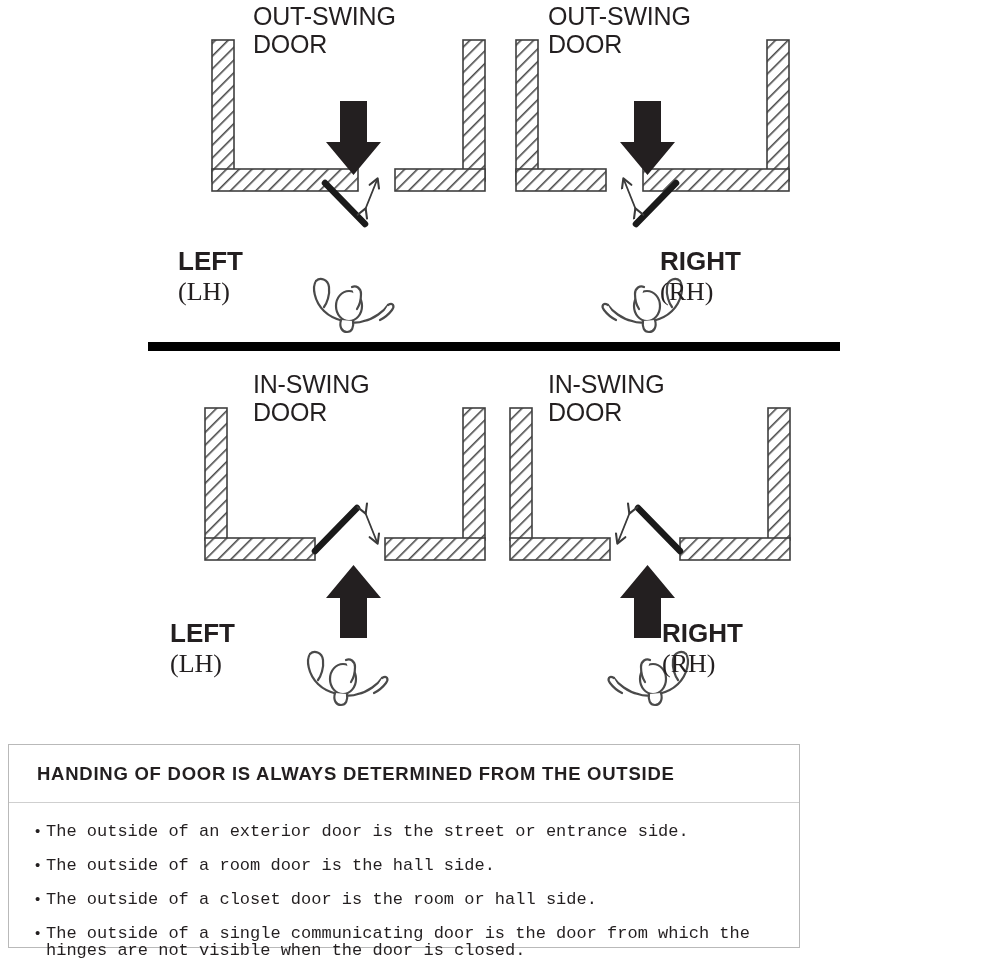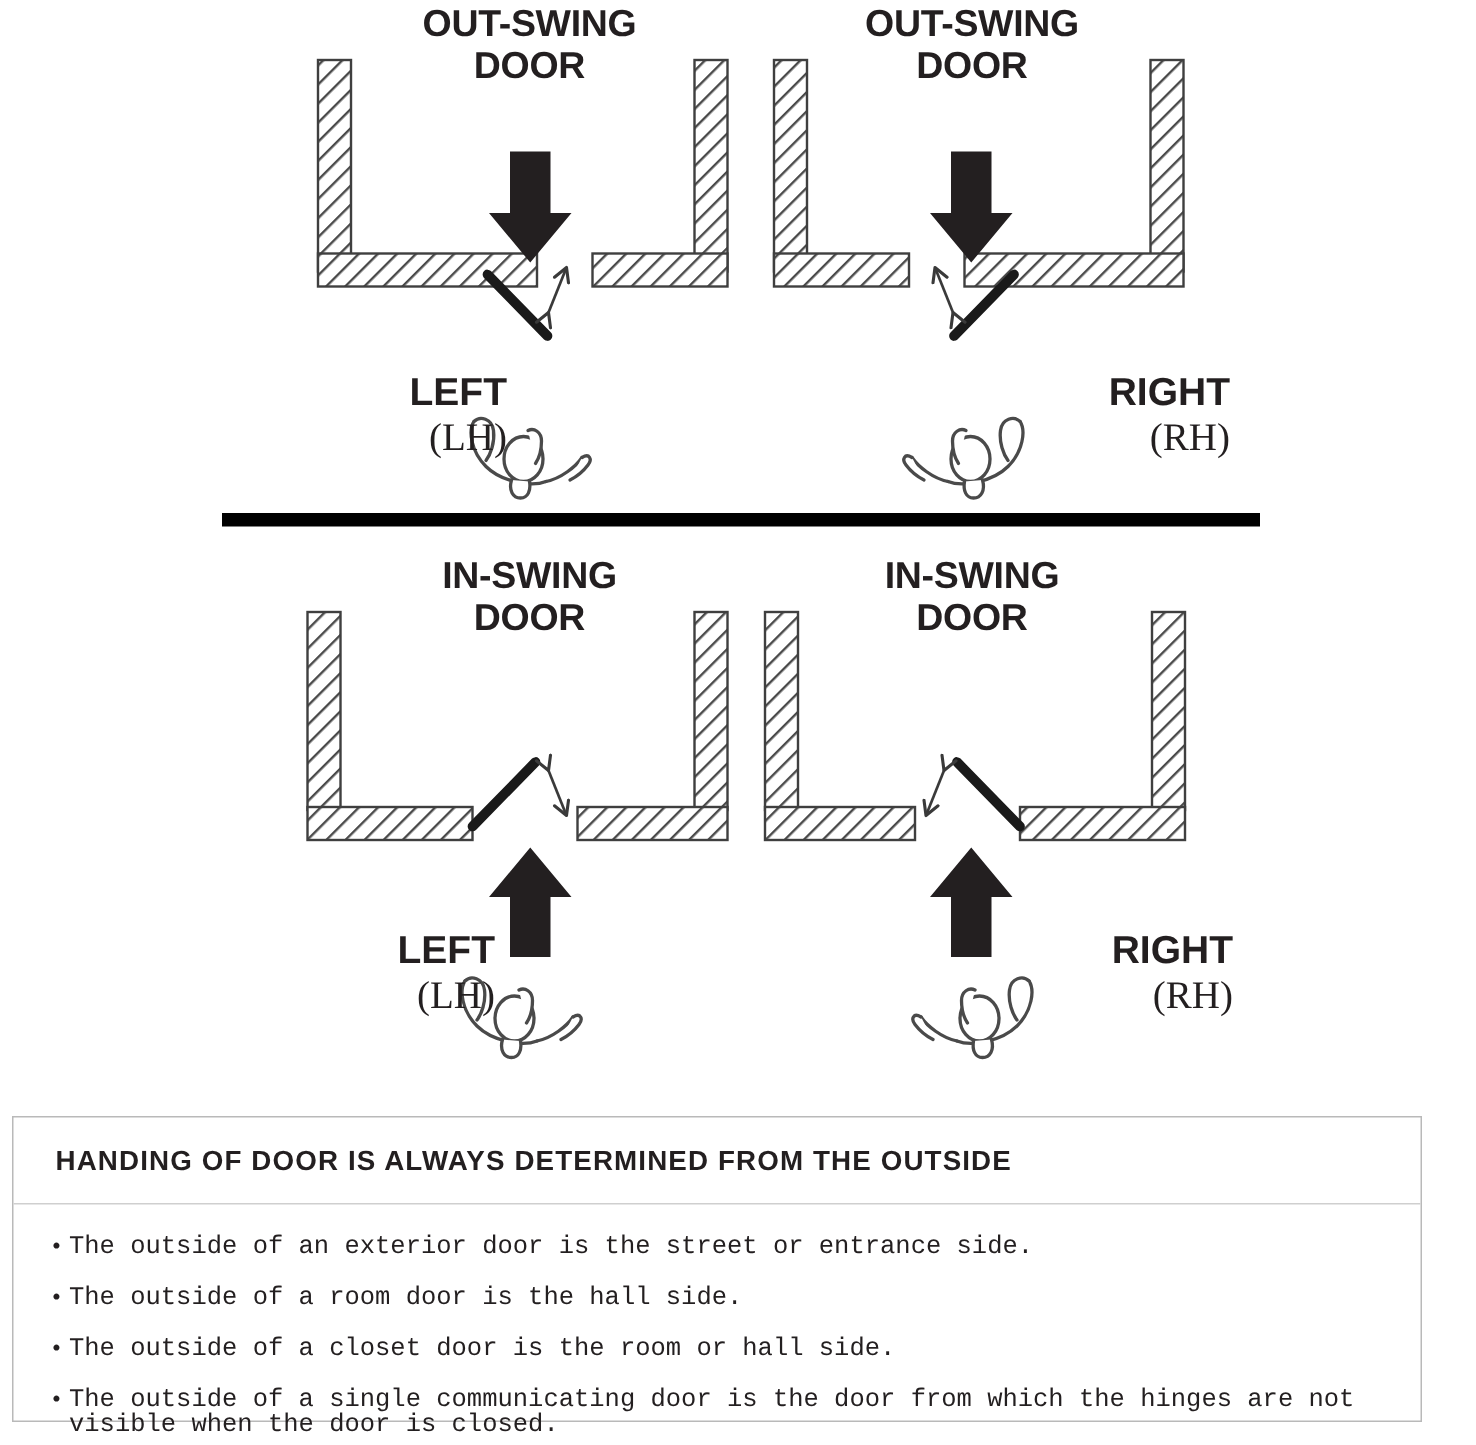--- a/index.html
+++ b/index.html
@@ -4,35 +4,35 @@
 <style>
   html,body{margin:0;padding:0;background:#ffffff;}
   body{
     width:984px;height:963px;position:relative;overflow:hidden;
     font-family:"Liberation Sans",sans-serif;color:#231f20;
   }
   .stage{position:absolute;inset:0;}
 
   
   .title{
-    position:absolute;text-align:center;font-weight:bold;
+    position:absolute;text-align:left;font-weight:normal;
     font-size:25px;line-height:1.12;letter-spacing:-0.2px;
     color:#231f20;white-space:pre-line;
   }
 
   
   .hand-label{
-    position:absolute;text-align:right;color:#231f20;
+    position:absolute;text-align:left;color:#231f20;
   }
   .hand-label .big{font-size:26px;font-weight:bold;line-height:1.18;}
   .hand-label .small{font-size:26px;font-weight:normal;line-height:1.18;font-family:Liberation Serif, serif;}
 
   
   .panel{
-    position:absolute;left:8px;top:744px;width:940px;height:204px;
+    position:absolute;left:8px;top:744px;width:792px;height:204px;
     border:1px solid #b9b9b9;background:#fff;box-sizing:border-box;
   }
   .panel-head{
     height:58px;border-bottom:1px solid #cfcfcf;box-sizing:border-box;
     display:flex;align-items:center;padding-left:28px;
   }
   .panel-head span{
     font-size:18.5px;font-weight:bold;letter-spacing:0.75px;color:#231f20;
   }
   .panel-body{padding:20px 26px 0 26px;}

